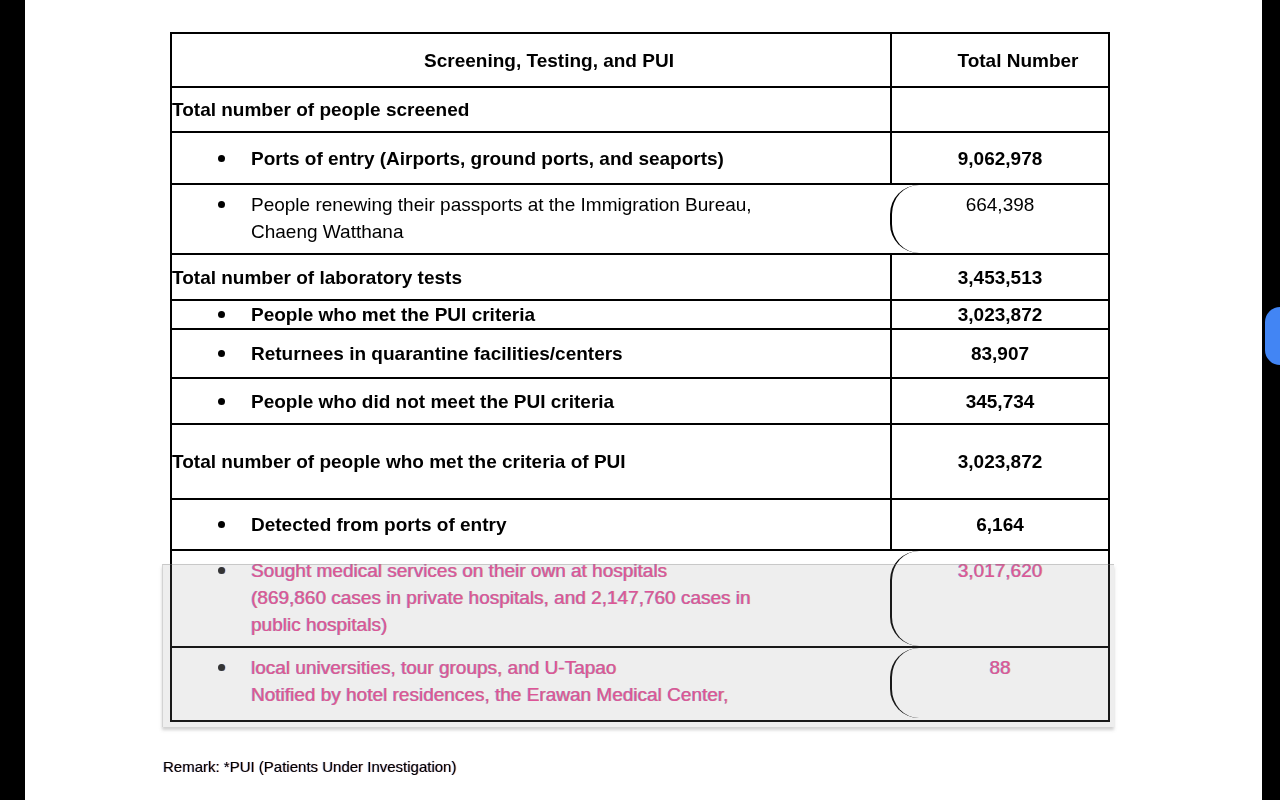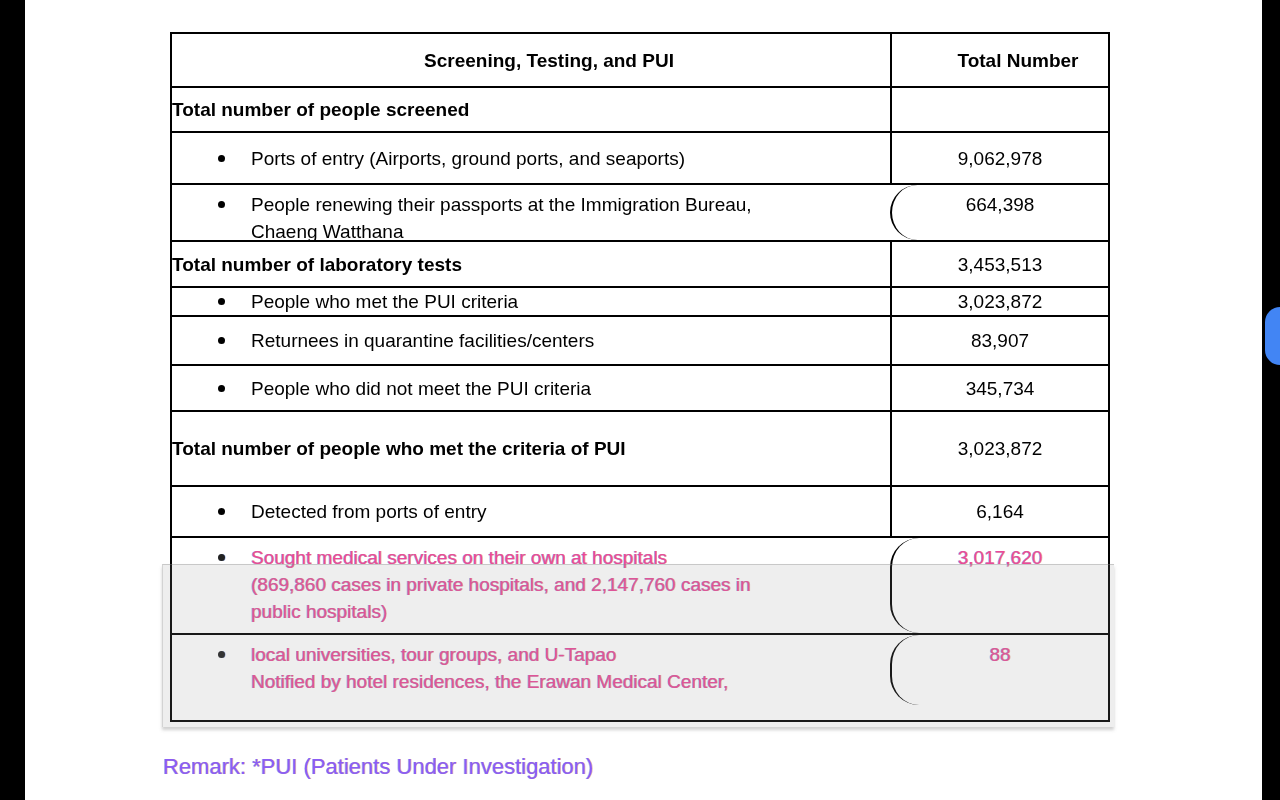--- a/index.html
+++ b/index.html
@@ -21,21 +21,21 @@
   .doc-table {
     position:absolute; left:170px; top:32px; width:940px; height:690px;
     border:2px solid #000; background:#fff;
   }
   .trow { display:flex; border-bottom:2px solid #000; }
   .trow:last-child { border-bottom:none; }
   .c1 { width:718px; font-size:19px; line-height:27px; }
   .c2 { width:218px; border-left:2px solid #000; font-size:19px; line-height:27px;
         display:flex; justify-content:center; text-align:center; }
   
-  .vc .c1, .vc .c2 { display:flex; align-items:center; }
+  .vc .c1, .vc .c2 { display:flex; align-items:center;font-weight:bold; }
   .vc .c2 { justify-content:center; }
   .vt .c1, .vt .c2 { display:flex; align-items:flex-start; padding-top:6px; }
   .vt .c2 { justify-content:center;border-radius:29px; }
 
   .hdr .c1, .hdr .c2 { font-weight:bold; justify-content:center; text-align:center;padding-left:36px; }
   .section .c1 { font-weight:bold; padding-right:8px; }
   .bullet .c1 { padding-left:46px; padding-right:14px; }
 
   .dot {
     width:7px; height:7px; border-radius:50%; background:#000;
@@ -55,22 +55,22 @@
   .tile-overlay {
     position:absolute; left:162px; top:564px; width:952px; height:163px;
     background:rgba(150,150,150,0.16);
     border-top:1px solid rgba(130,130,130,0.35);
     border-left:1px solid rgba(130,130,130,0.25);
     box-shadow:0 3px 3px rgba(120,120,120,0.35);
     pointer-events:none; z-index:3;
   }
 
   .remark {
-    position:absolute; left:163px; top:753px; font-size:22px; line-height:27px;
-    color:#8b5cf6;
+    position:absolute; left:163px; top:753px; font-size:15px; line-height:27px;
+    color:#000000;
     text-shadow: 0.7px 0 0.4px rgba(190,85,55,0.4), -0.7px 0 0.4px rgba(62,96,200,0.4);
     filter: blur(0.3px);
   }
 </style>
 </head>
 <body>
 
 <div class="letterbox left"></div>
 <div class="letterbox right"></div>
 <div class="side-handle" style="background: rgb(66, 133, 244);"></div>
@@ -104,21 +104,21 @@
       <span class="dot"></span>
       <span class="lines">
           <span>Ports of entry (Airports, ground ports, and seaports)</span>
         </span>
     </div>
     <div class="c2">
         <span>9,062,978</span>
       </div>
   </div>
 
-  <div class="trow bullet vt" style="height:57px">
+  <div class="trow bullet vt" style="height:70px">
     <div class="c1">
       <span class="dot"></span>
       <span class="lines">
         <span>People renewing their passports at the Immigration Bureau,</span>
         <span>Chaeng Watthana</span>
       </span>
     </div>
     <div class="c2">
         <span>664,398</span>
       </div>

